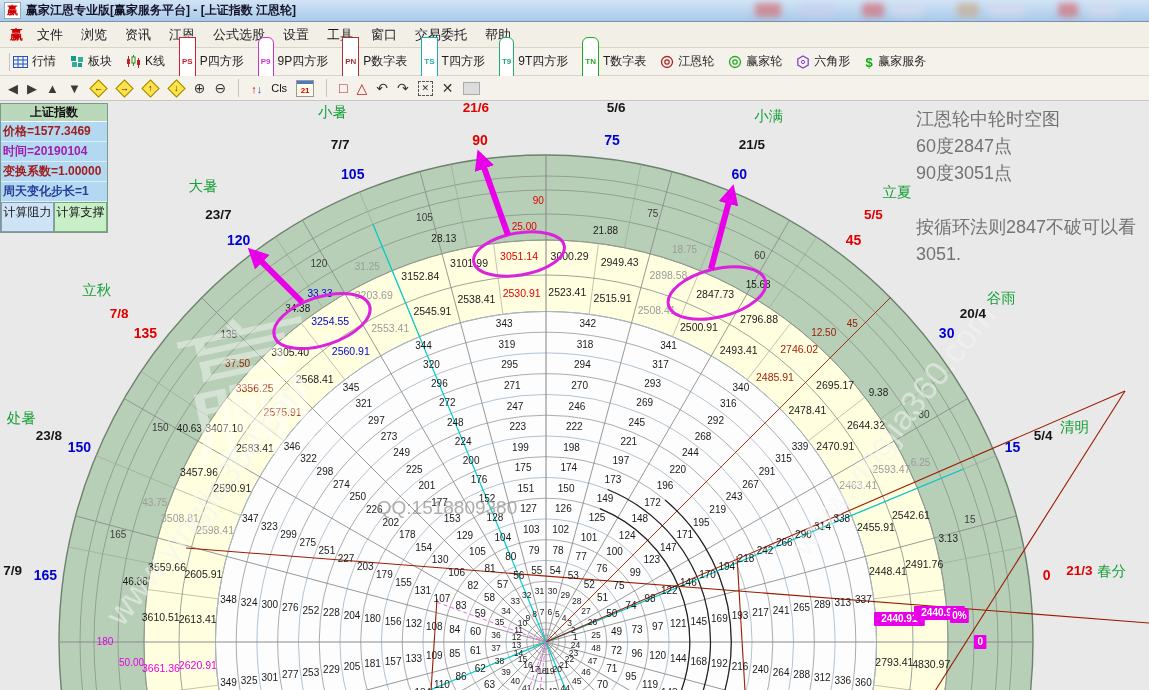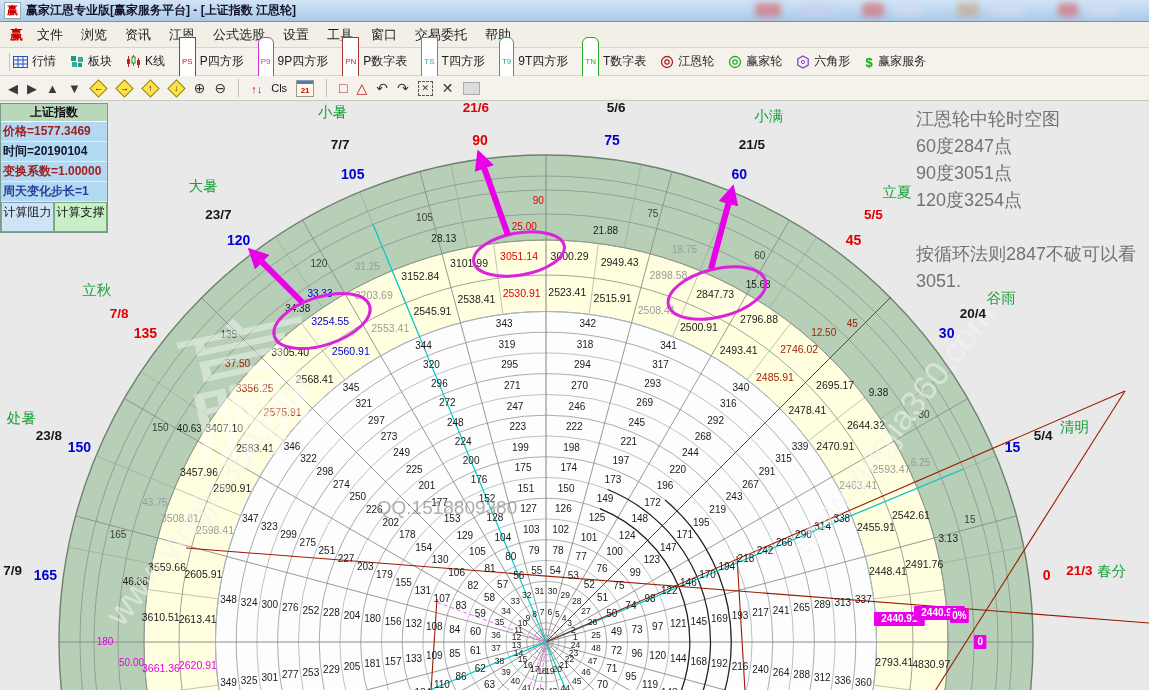--- a/index.html
+++ b/index.html
@@ -14,21 +14,21 @@
   .smudge{position:absolute;top:3px;height:14px;filter:blur(3px);opacity:.5;border-radius:3px}
   .menubar{position:absolute;top:22px;left:0;width:1149px;height:26px;background:#f2efe7;
     border-bottom:1px solid #d8d4c8;display:flex;align-items:center;gap:18px;
     padding-left:10px;box-sizing:border-box;font-size:13px;color:#1c1c1c;z-index:40}
   .menu-logo{color:#c00;font-weight:bold;margin-right:-4px}
   .menu-item{cursor:default}
   .toolbar-main{position:absolute;top:48px;left:0;width:1149px;height:28px;background:#f5f2ec;
     border-bottom:1px solid #d8d4c8;display:flex;align-items:center;padding-left:6px;
     box-sizing:border-box;z-index:40}
   .tb-item{display:flex;align-items:center;gap:4px;margin-right:14px;font-size:12px;color:#1c1c1c;white-space:nowrap}
-  .badge{font-size:8px;font-weight:normal;border:1px solid;padding:19px 2px;background:#fff;line-height:9px}
+  .badge{font-size:8px;font-weight:bold;border:1px solid;padding:19px 2px;background:#fff;line-height:9px}
   .toolbar-draw{position:absolute;top:76px;left:0;width:1149px;height:25px;background:#f5f2ec;
     border-bottom:1px solid #c8c8c0;display:flex;align-items:center;gap:9px;padding-left:8px;
     box-sizing:border-box;z-index:40}
   .glyph{font-size:14px;color:#333;line-height:1}
   .tri{font-size:13px;color:#3a3a3a;line-height:1}
   .diamond{width:11px;height:11px;background:#ffe24a;border:1px solid #998a00;
     transform:rotate(45deg);display:flex;align-items:center;justify-content:center;margin:0 2px;flex:none}
   .diamond i{transform:rotate(-45deg);font-style:normal;font-size:9px;color:#222;font-weight:bold;line-height:1}
   .sepv{width:1px;height:18px;background:#c4c4bc;margin:0 3px;flex:none}
   .cal{width:16px;height:15px;background:#fffbe8;border:1px solid #999;position:relative;
@@ -714,31 +714,30 @@
       <line x1="508" y1="134" x2="481" y2="58" stroke="#e800e8" stroke-width="6" marker-end="url(#ah)"></line>
       <line x1="302" y1="201" x2="255" y2="154" stroke="#e800e8" stroke-width="6" marker-end="url(#ah)"></line>
       <line x1="711" y1="168" x2="731" y2="93" stroke="#e800e8" stroke-width="6" marker-end="url(#ah)"></line>
     </svg>
 </div>
 
 <div class="panel">
   <div class="panel-title">上证指数</div>
   <div id="panel-rows">
       <div class="panel-row" style="color: rgb(160, 32, 32);">价格=1577.3469</div>
-      <div class="panel-row" style="color: #0f172a;">时间=20190104</div>
+      <div class="panel-row" style="color: #a21caf;">时间=20190104</div>
       <div class="panel-row" style="color: rgb(160, 32, 32);">变换系数=1.00000</div>
       <div class="panel-row" style="color: rgb(40, 60, 154);">周天变化步长=1</div>
     </div>
   <div class="panel-btns" id="panel-btns">
       <div class="panel-btn">计算阻力</div>
       <div class="panel-btn green">计算支撑</div>
     </div>
 </div>
 
 <div class="annotation" id="annotation" style="color: #737373;">
     <div>江恩轮中轮时空图</div>
     <div>60度2847点</div>
     <div>90度3051点</div>
-    <div>120度3254点</div>
     <div>&nbsp;</div>
     <div>按循环法则2847不破可以看</div>
     <div>3051.</div>
   </div>
 
 </body></html>

